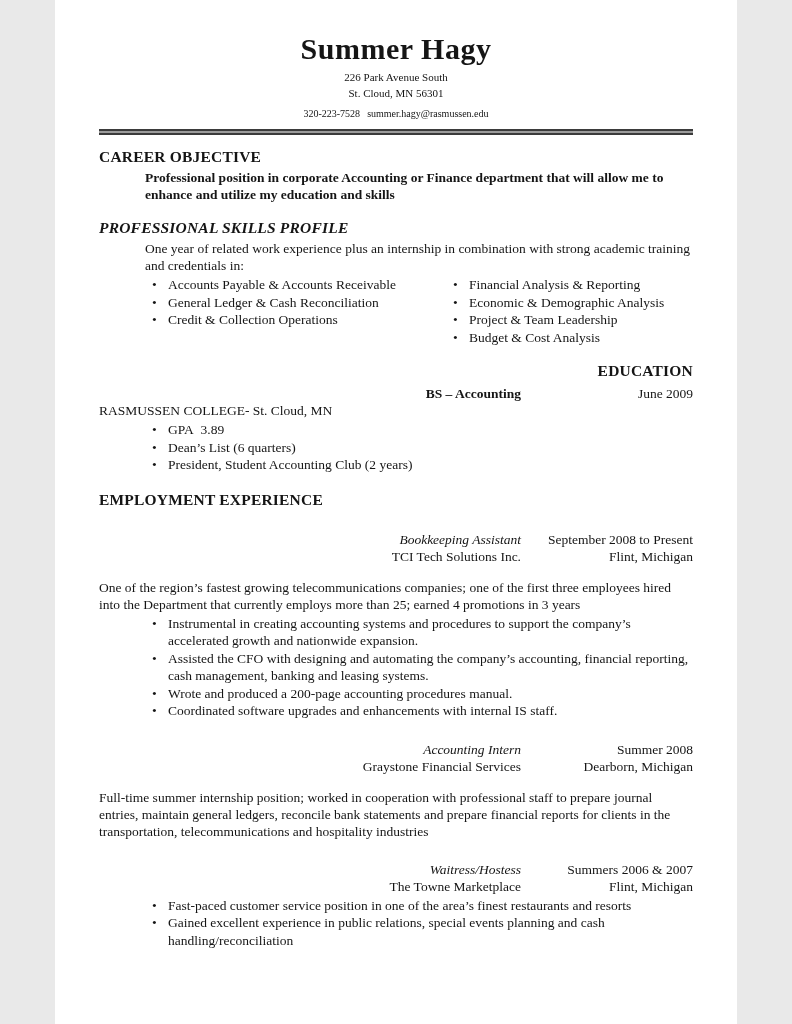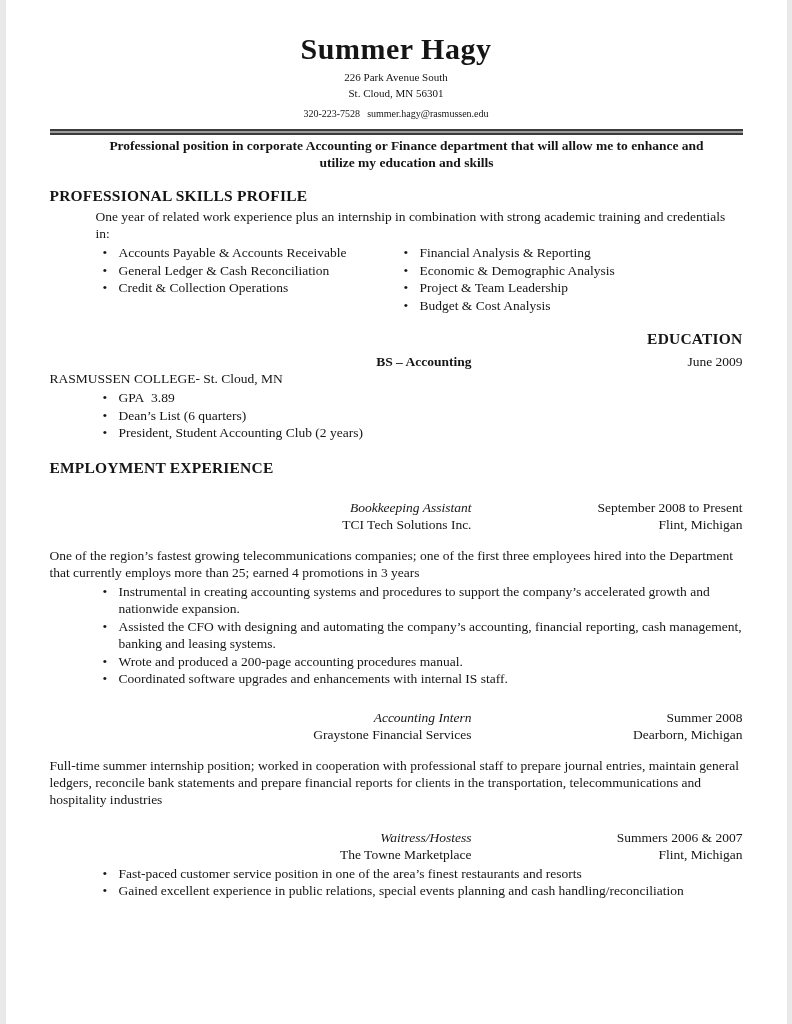--- a/index.html
+++ b/index.html
@@ -1,19 +1,19 @@
 <!DOCTYPE html>
 <html><head>
 <meta charset="utf-8">
 <style>
   * { box-sizing: border-box; }
   html, body { margin: 0; padding: 0; background: #e9e9e9; }
   .page {
     position: relative;
-    width: 781px;
+    width: 682px;
     height: 1024px;
     margin: 0 auto;
     background: #ffffff;
     color: #151515;
     font-family: "Liberation Serif", "DejaVu Serif", serif;
     font-size: 13.5px;
     line-height: 17px;
     padding: 32px 44px 0 44px;
     overflow: hidden;
   }
@@ -88,25 +88,26 @@
     <div class="res-addr">226 Park Avenue South</div>
     <div class="res-addr">St. Cloud, MN 56301</div>
     <div class="res-contact">
       <span class="phone">320-223-7528</span><span>summer.hagy@rasmussen.edu</span>
     </div>
   </header>
 
   <div class="rule"></div>
 
   <section>
-    <p class="indent objective" style="margin:2px 0 0 46px;text-align:center;">Professional position in corporate Accounting or Finance department that will allow me to enhance and utilize my education and skills</p>
+    <h2 class="sec-heading">CAREER OBJECTIVE</h2>
+    <p class="indent objective" style="margin:2px 0 0 46px;">Professional position in corporate Accounting or Finance department that will allow me to enhance and utilize my education and skills</p>
   </section>
 
   <section>
-    <h2 class="sec-heading" style="margin-top:16px;">PROFESSIONAL SKILLS PROFILE</h2>
+    <h2 class="sec-heading" style="margin-top:16px;font-style:italic;">PROFESSIONAL SKILLS PROFILE</h2>
     <p class="indent skills-intro" style="margin:2px 0 0 46px;">One year of related work experience plus an internship in combination with strong academic training and credentials in:</p>
     <div class="skills-cols">
       <ul class="bullets col-left">
         <li>Accounts Payable &amp; Accounts Receivable</li>
         <li>General Ledger &amp; Cash Reconciliation</li>
         <li>Credit &amp; Collection Operations</li>
       </ul>
       <ul class="bullets col-right">
         <li>Financial Analysis &amp; Reporting</li>
         <li>Economic &amp; Demographic Analysis</li>

